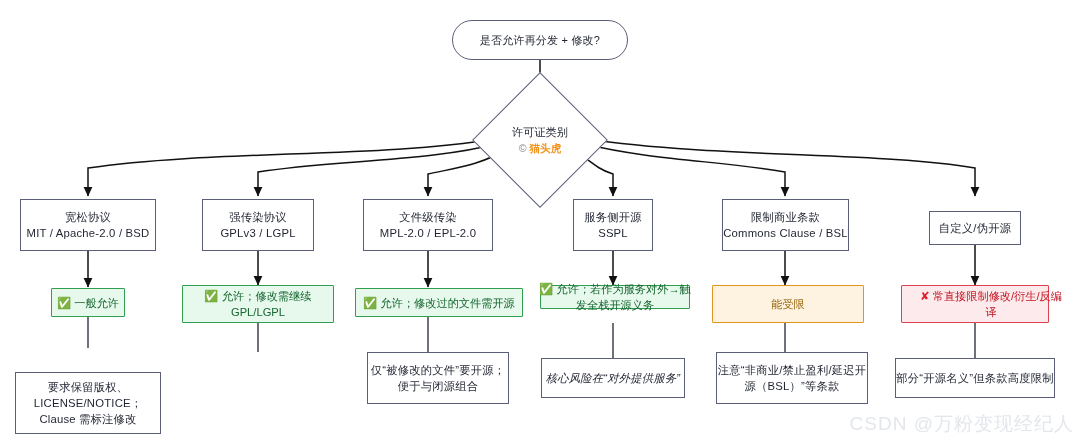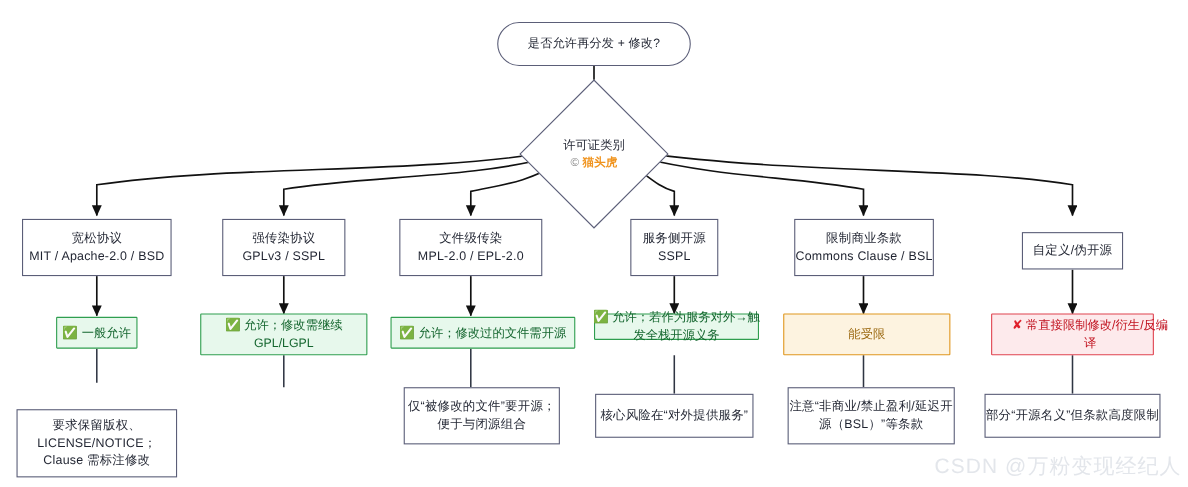--- a/index.html
+++ b/index.html
@@ -140,21 +140,21 @@
     <span class="ln"><span class="mark ok">✅</span><span>一般允许</span></span>
   </div>
   <div class="node" style="left:15px;top:348px;width:146px;height:62px;margin-top:24px;">
     <span class="ln">要求保留版权、</span>
     <span class="ln">LICENSE/NOTICE；</span>
     <span class="ln">Clause 需标注修改</span>
   </div>
 
   <div class="node" style="left:202px;top:199px;width:112px;height:52px;">
     <span class="ln">强传染协议</span>
-    <span class="ln">GPLv3 / SSPL</span>
+    <span class="ln">GPLv3 / LGPL</span>
   </div>
   <div class="badge ok" style="left:182px;top:285px;width:152px;height:38px;">
     <span class="ln"><span class="mark ok">✅</span><span>允许；修改需继续</span></span>
     <span class="ln">GPL/LGPL</span>
   </div>
 
   <div class="node" style="left:363px;top:199px;width:130px;height:52px;">
     <span class="ln">文件级传染</span>
     <span class="ln">MPL-2.0 / EPL-2.0</span>
   </div>
@@ -167,21 +167,21 @@
   </div>
 
   <div class="node" style="left:573px;top:199px;width:80px;height:52px;">
     <span class="ln">服务侧开源</span>
     <span class="ln">SSPL</span>
   </div>
   <div class="badge ok" style="left:540px;top:285px;width:150px;height:24px;">
     <span class="ln"><span class="mark ok">✅</span><span>允许；若作为服务对外→触</span></span>
     <span class="ln">发全栈开源义务</span>
   </div>
-  <div class="node" style="left:541px;top:358px;width:144px;height:40px;">
+  <div class="node" style="left:541px;top:358px;width:144px;height:40px;font-style:italic;">
     <span class="ln">核心风险在“对外提供服务”</span>
   </div>
 
   <div class="node" style="left:722px;top:199px;width:127px;height:52px;">
     <span class="ln">限制商业条款</span>
     <span class="ln">Commons Clause / BSL</span>
   </div>
   <div class="badge warn" style="left:712px;top:285px;width:152px;height:38px;">
     <span class="ln">能受限</span>
   </div>

